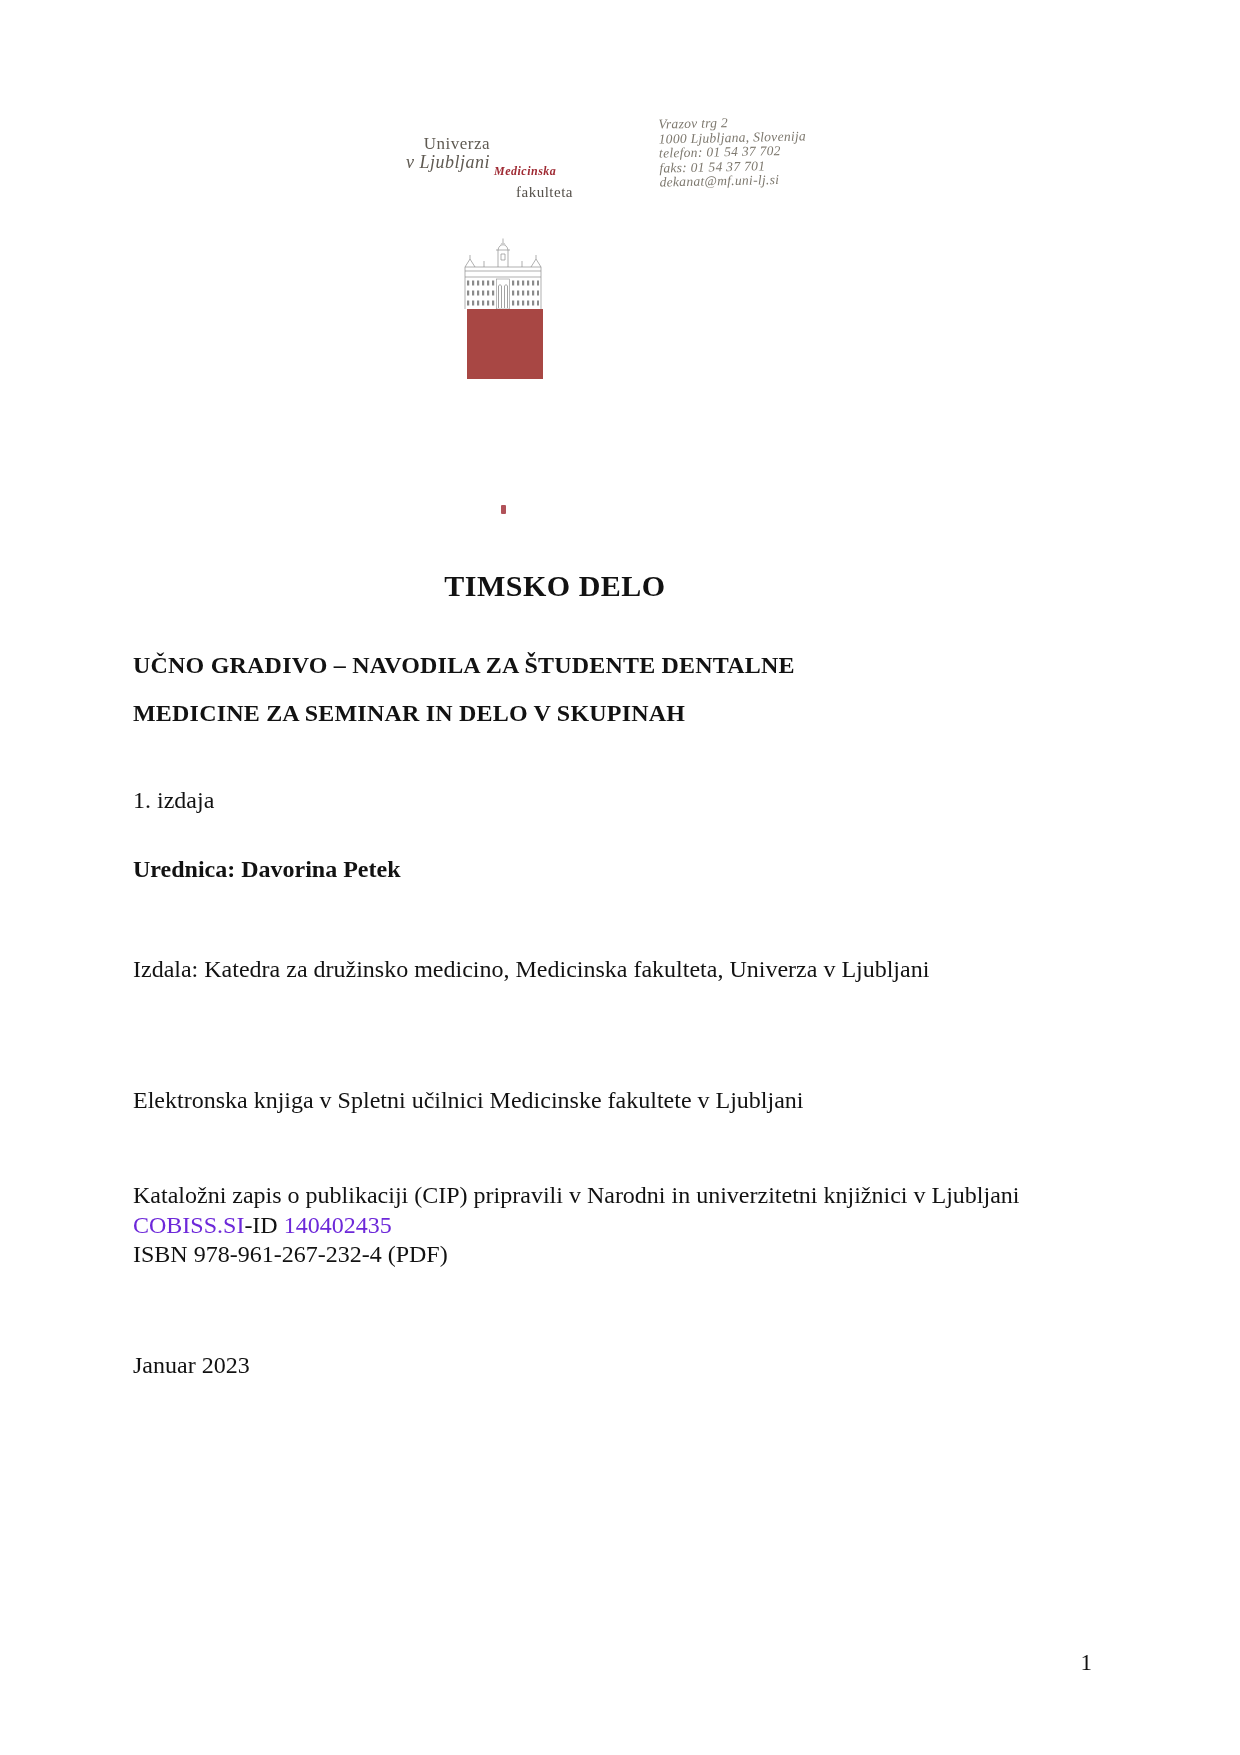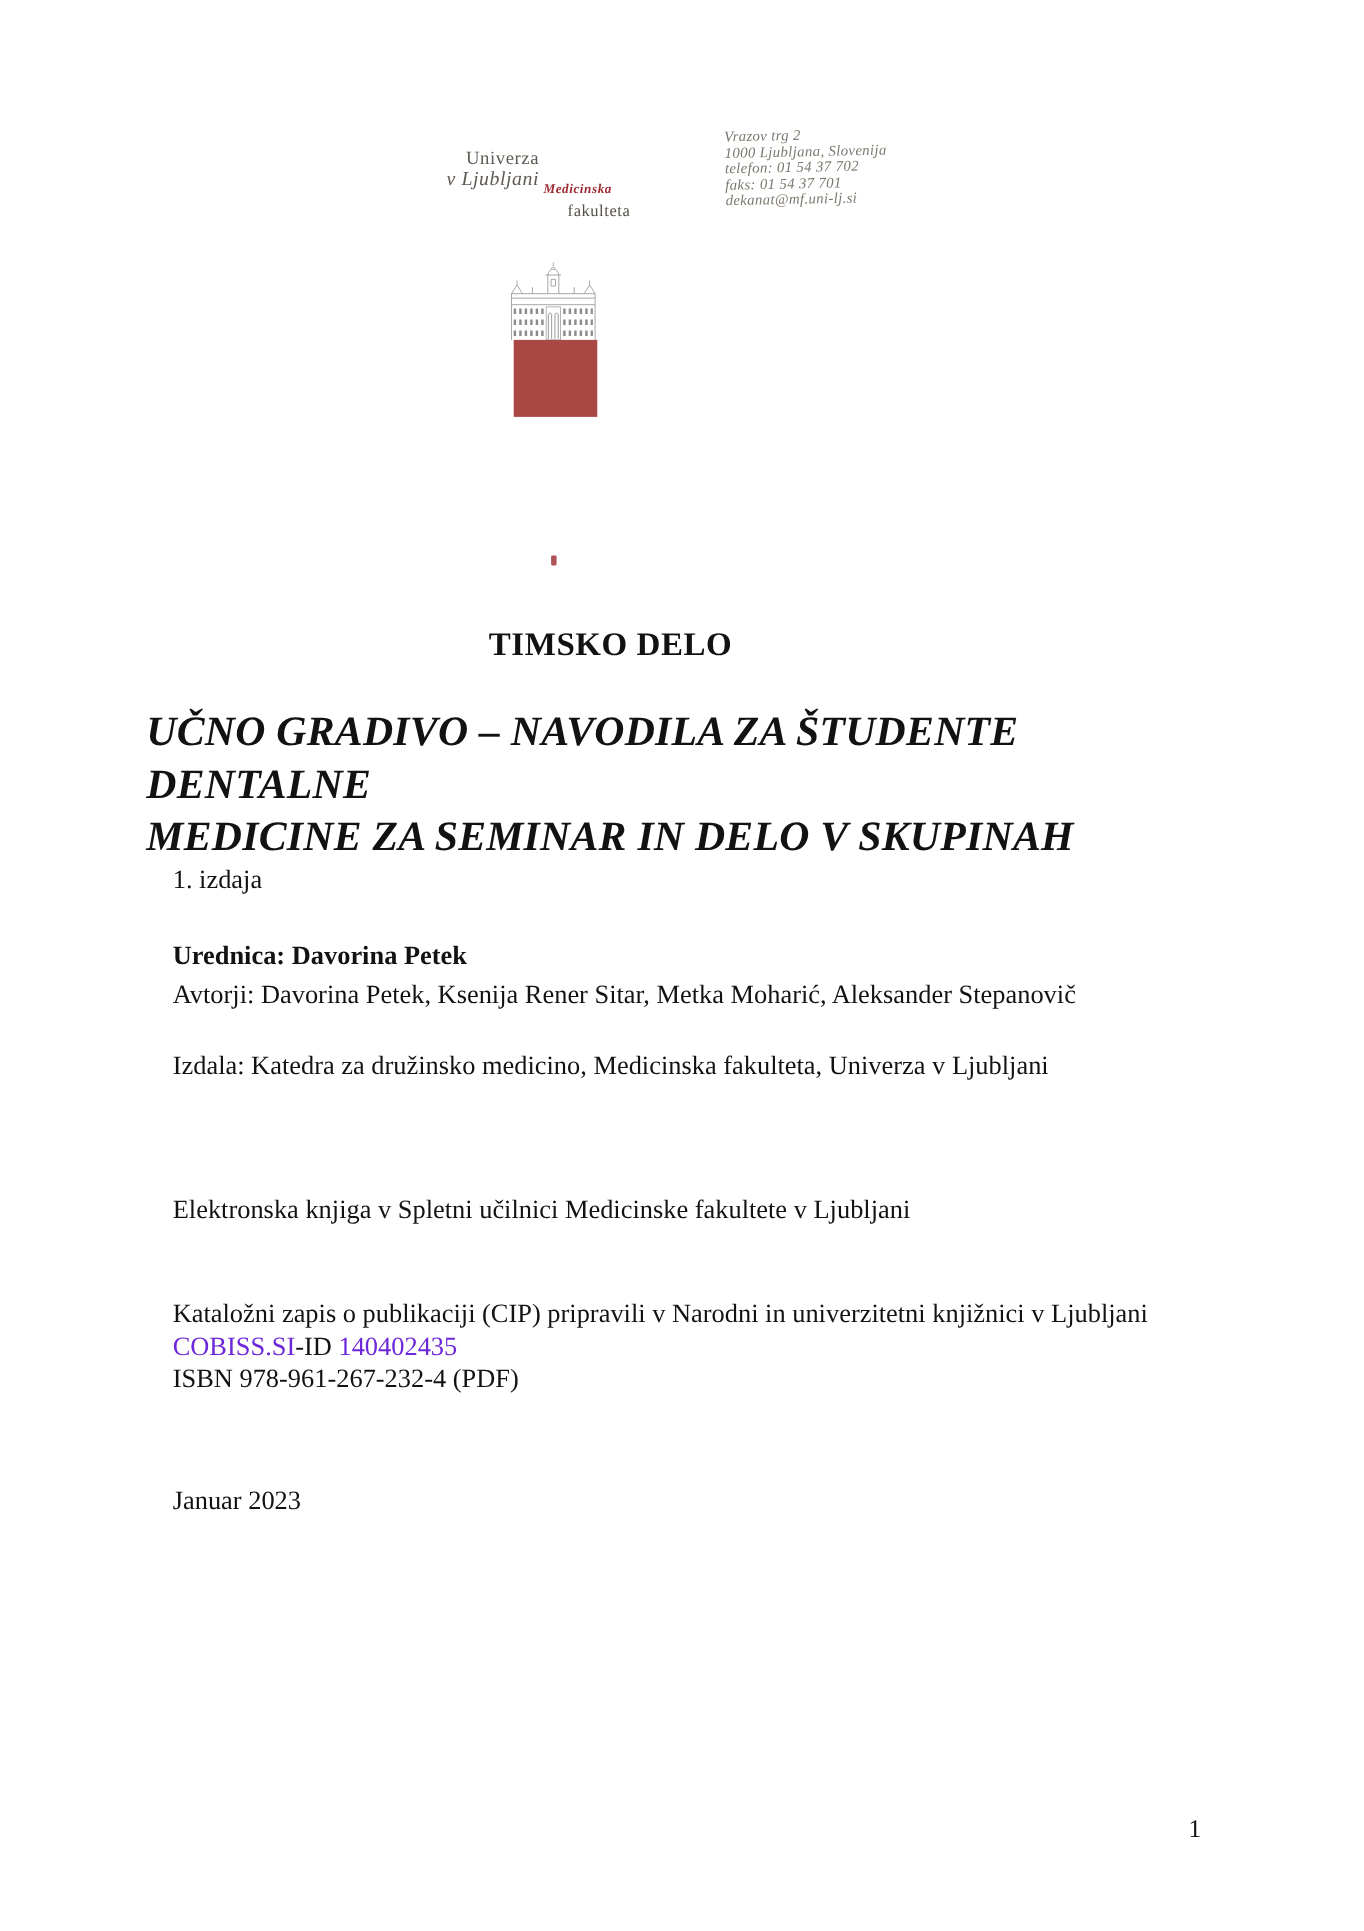--- a/index.html
+++ b/index.html
@@ -54,30 +54,28 @@
   
   .doc-title {
     left: 133px; top: 569px; width: 844px;
     text-align: center;
     font-size: 30px; font-weight: bold;
     letter-spacing: 0.5px;
     white-space: nowrap;
   }
   .doc-subtitle {
     left: 133px; top: 641px; width: 960px;
-    font-size: 38px; font-weight: bold;
+    font-size: 24px; font-weight: bold;
     line-height: 48px;
     letter-spacing: 0.2px;
-    font-style: italic;
   }
   .body-line {
     left: 133px; width: 960px;
     font-size: 24px; line-height: 1.2;
     white-space: nowrap;
-    margin-left: 24px;
   }
   .bold { font-weight: bold; }
   .edition   { top: 786px; }
   .editor    { top: 855px; }
   .authors   { top: 891px; }
   .publisher { top: 955px; font-family: Liberation Serif, serif; }
   .year      { top: 1018px; }
   .ebook     { top: 1086px; }
   .cip       { top: 1181px; }
   .cobiss    { top: 1211px; }
@@ -147,21 +145,20 @@
 
   <div class="abs doc-title">TIMSKO DELO</div>
 
   <div class="abs doc-subtitle">
     <div>UČNO GRADIVO – NAVODILA ZA ŠTUDENTE DENTALNE</div>
     <div>MEDICINE ZA SEMINAR IN DELO V SKUPINAH</div>
   </div>
 
   <div class="abs body-line edition">1. izdaja</div>
   <div class="abs body-line editor bold">Urednica: Davorina Petek</div>
-  <div class="abs body-line authors">Avtorji: Davorina Petek, Ksenija Rener Sitar, Metka Moharić, Aleksander Stepanovič</div>
   <div class="abs body-line publisher">Izdala: Katedra za družinsko medicino, Medicinska fakulteta, Univerza v Ljubljani</div>
   <div class="abs body-line ebook">Elektronska knjiga v Spletni učilnici Medicinske fakultete v Ljubljani</div>
 
   <div class="abs body-line cip">Kataložni zapis o publikaciji (CIP) pripravili v Narodni in univerzitetni knjižnici v Ljubljani</div>
 
   <div class="abs body-line cobiss">
     <span class="link">COBISS.SI</span><span>-ID </span><span class="link">140402435</span>
   </div>
 
   <div class="abs body-line isbn">ISBN 978-961-267-232-4 (PDF)</div>

